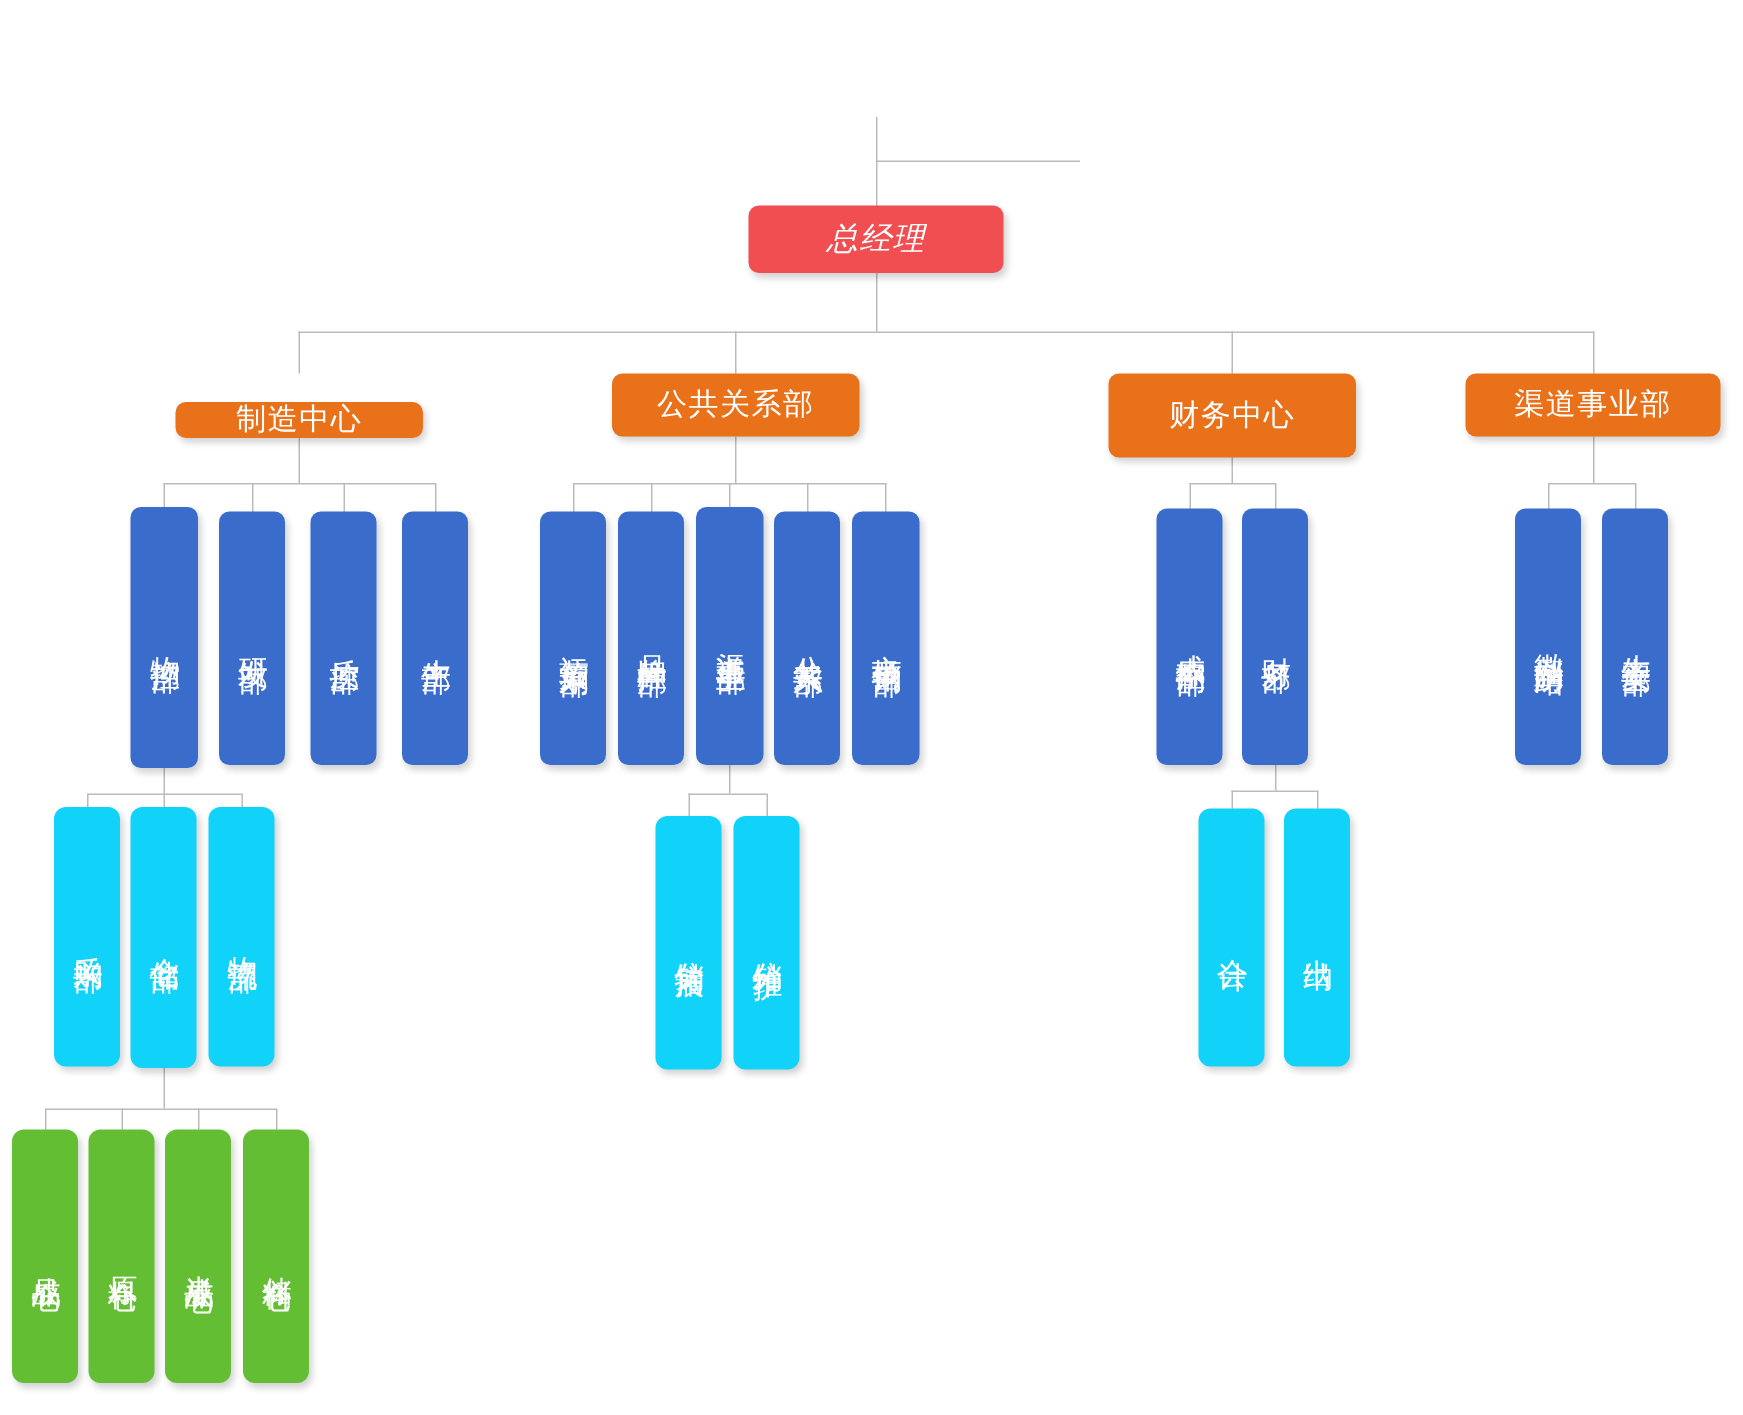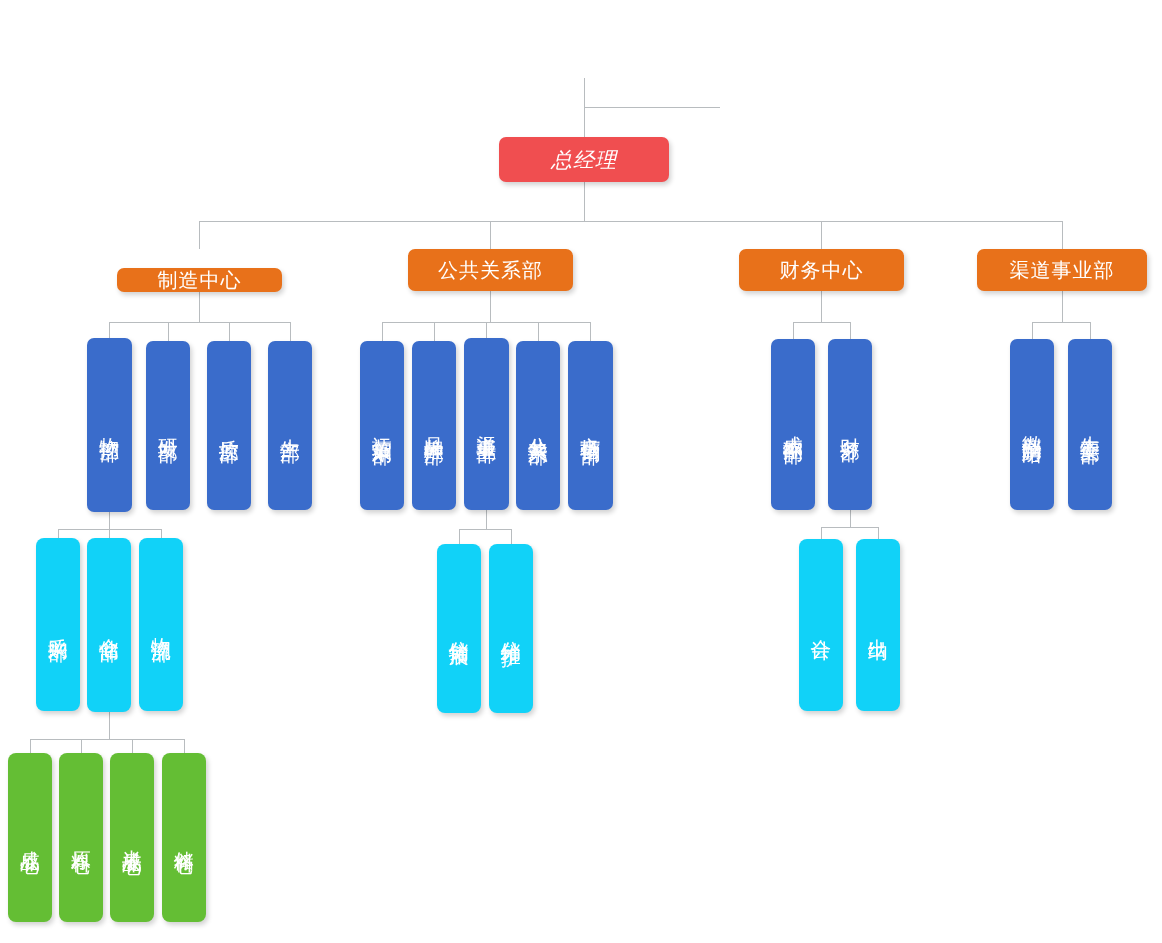--- a/index.html
+++ b/index.html
@@ -143,21 +143,21 @@
   <div class="node level-top" style="left:499px; top:137px; width:170px; height:45px;font-style:italic;">
     <span>总经理</span>
   </div>
 
   <div class="node level-center" style="left:117px; top:249px; width:165px; height:24px;margin-top:19px;">
     <span>制造中心</span>
   </div>
   <div class="node level-center" style="left:408px; top:249px; width:165px; height:42px;">
     <span>公共关系部</span>
   </div>
-  <div class="node level-center" style="left:739px; top:249px; width:165px; height:42px;align-items:center;">
+  <div class="node level-center" style="left:739px; top:249px; width:165px; height:56px;align-items:center;">
     <span>财务中心</span>
   </div>
   <div class="node level-center" style="left:977px; top:249px; width:170px; height:42px;">
     <span>渠道事业部</span>
   </div>
 
   <div class="node level-dept vertical" style="left:87px; top:338px; width:45px; height:174px;">
     <span>物控部</span>
   </div>
   <div class="node level-dept vertical" style="left:146px; top:341px; width:44px; height:169px;">

